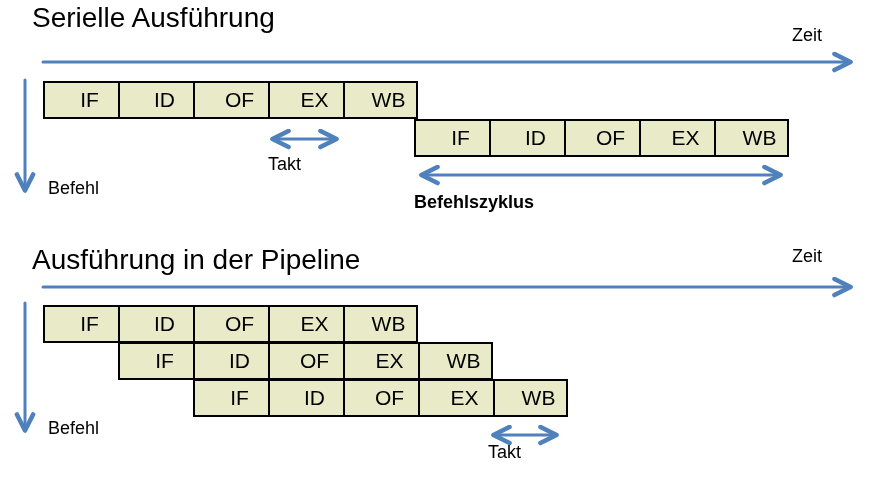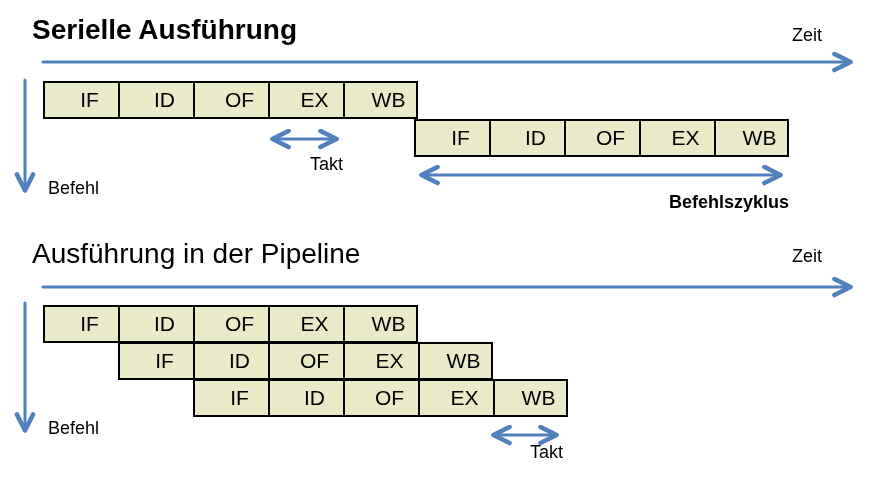--- a/index.html
+++ b/index.html
@@ -26,21 +26,21 @@
     white-space: nowrap;
   }
   .axis-label, .anno-label {
     position: absolute;
     font-size: 18px;
     font-weight: 400;
     color: #000000;
     white-space: nowrap;
   }
   .centered {
-    text-align: right;
+    text-align: left;
   }
 
   .stage-row {
     position: absolute;
     display: flex;
   }
   .stage-box {
     width: 75px;
     height: 38px;
     box-sizing: border-box;
@@ -97,21 +97,21 @@
     <line class="arrow-line" x1="422" y1="175" x2="780" y2="175" marker-start="url(#headL)" marker-end="url(#headR)"></line>
 
     <line class="arrow-line" x1="43" y1="287" x2="850" y2="287" marker-end="url(#headR)"></line>
     <line class="arrow-line" x1="25" y1="303" x2="25" y2="430" marker-end="url(#headR)"></line>
     <line class="arrow-line" x1="494" y1="435" x2="556" y2="435" marker-start="url(#headL)" marker-end="url(#headR)"></line>
   </svg>
 
   
   <div class="section">
 
-    <div class="section-title" style="left:32px; top:14px;font-weight:bold;">Serielle Ausführung</div>
+    <div class="section-title" style="left:32px; top:2px;">Serielle Ausführung</div>
 
     <div class="axis-label" style="left:792px; top:25px;">Zeit</div>
 
     <div class="stage-row" style="left:43px; top:81px;">
       <div class="stage-box">IF</div>
       <div class="stage-box">ID</div>
       <div class="stage-box">OF</div>
       <div class="stage-box">EX</div>
       <div class="stage-box">WB</div>
     </div>
@@ -127,21 +127,21 @@
     <div class="anno-label centered" style="left:268px; top:154px; width:75px;">Takt</div>
 
     <div class="anno-label" style="left:48px; top:178px;">Befehl</div>
 
     <div class="anno-label centered" style="left:414px; top:192px; width:375px;font-weight:bold;">Befehlszyklus</div>
   </div>
 
   
   <div class="section">
 
-    <div class="section-title" style="left:32px; top:238px;">Ausführung in der Pipeline</div>
+    <div class="section-title" style="left:32px; top:244px;">Ausführung in der Pipeline</div>
 
     <div class="axis-label" style="left:792px; top:246px;">Zeit</div>
 
     <div class="stage-row" style="left:43px; top:305px;">
       <div class="stage-box">IF</div>
       <div class="stage-box">ID</div>
       <div class="stage-box">OF</div>
       <div class="stage-box">EX</div>
       <div class="stage-box">WB</div>
     </div>

